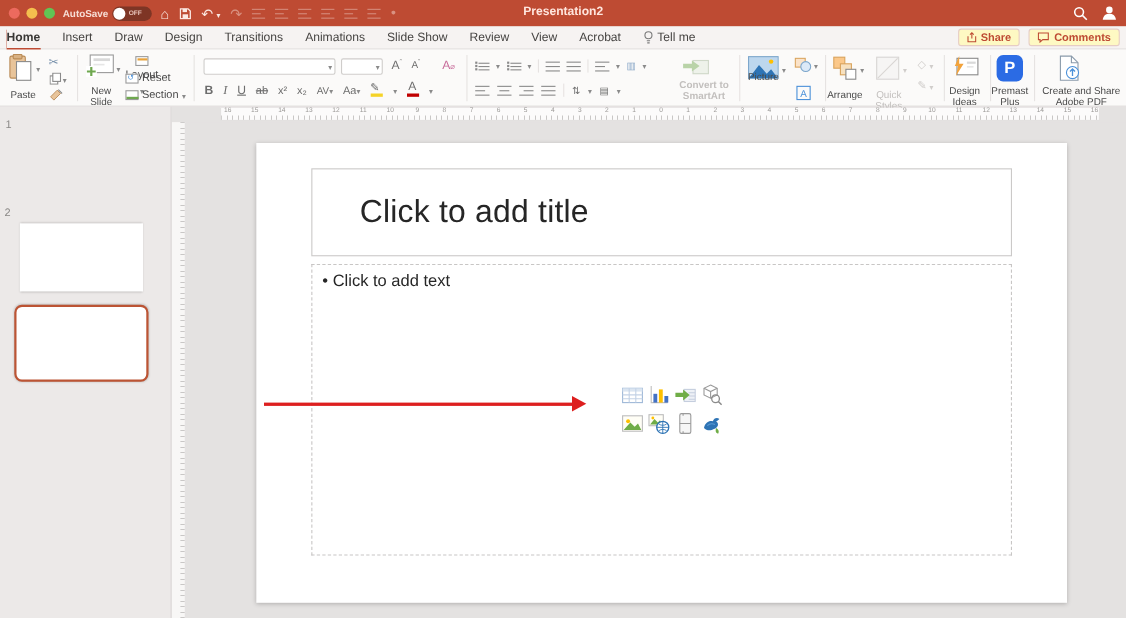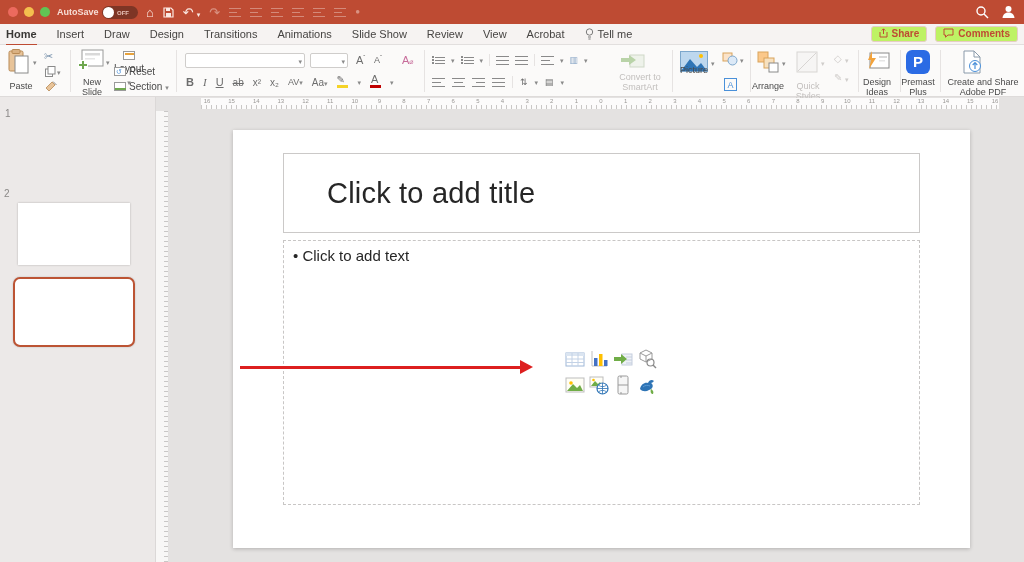--- a/index.html
+++ b/index.html
@@ -28,21 +28,21 @@
                font-weight:bold; color:#ffe5dd; }
   .tb-right { position:absolute; right:8px; top:4px; display:flex; gap:12px; align-items:center; }
 
   
   .tabbar { position:absolute; left:0; top:24px; width:1024px; height:21px; background:#F6F3F2;
             border-bottom:1px solid #E2DFDE; display:flex; align-items:center; }
   .tabs { display:flex; gap:20px; padding-left:6px; }
   .tab { font-size:11px; color:#464442; padding:3px 0 4px; cursor:default; white-space:nowrap; }
   .tab.active { font-weight:bold; color:#3a3836; box-shadow:0 2px 0 #BE4B33; }
   .tellme { display:flex; align-items:center; gap:4px; }
-  .pillbtn { display:flex; align-items:flex-start; gap:4px; border:1px solid #e6cdc5; background:#bef264;
+  .pillbtn { display:flex; align-items:center; gap:4px; border:1px solid #e6cdc5; background:#fef9c3;
              border-radius:3px; font-size:10px; color:#BE4B33; font-weight:bold; padding:1px 7px; height:16px; }
   .tab-right { position:absolute; right:6px; top:2px; display:flex; gap:8px; }
 
   
   .ribbon { position:absolute; left:0; top:45px; width:1024px; height:52px; background:#FBFAF9;
             border-bottom:1px solid #DEDBDA; font-size:9px; color:#4a4a4a; }
   .rsep { position:absolute; top:5px; height:42px; width:1px; background:#E6E3E2; }
   .biglabel { font-size:9px; color:#4a4a4a; text-align:center; line-height:1.15; }
   .dimtext { color:#c2bfbd; }
   .combo { position:absolute; height:15px; background:#fff; border:1px solid #CFCDCB; border-radius:2px; }
@@ -135,20 +135,21 @@
         <span class="caret"></span>
       <span class="g dim">↷</span>
       <span class="dimbar"></span>
       <span class="dimbar"></span>
       <span class="dimbar"></span>
       <span class="dimbar"></span>
       <span class="dimbar"></span>
       <span class="dimbar"></span>
       <span class="g dim" style="font-size:8px;">●</span>
     </div>
+    <div class="win-title">Presentation2</div>
     <div class="tb-right">
       <span>
         <svg width="14" height="14" viewBox="0 0 14 14">
             <circle cx="6" cy="6" r="4" fill="none" stroke="#fff" stroke-width="1.4"></circle>
             <line x1="9" y1="9" x2="13" y2="13" stroke="#fff" stroke-width="1.4"></line>
           </svg>
       </span>
       <span>
         <svg width="15" height="15" viewBox="0 0 15 15">
             <circle cx="7.5" cy="5" r="3" fill="#fff"></circle>
@@ -311,21 +312,21 @@
       <span class="fmt" style="font-size:9px;">⇅</span>
         <span class="caret minicaret"></span>
       <span class="fmt" style="font-size:9px;">▤</span>
         <span class="caret minicaret"></span>
     </div>
     <div class="abs" style="left:614px; top:6px;">
       <svg width="26" height="18" viewBox="0 0 26 18" style="margin-left:6px;">
         <rect x="10" y="4" width="14" height="12" fill="#eef2ea" stroke="#cfd8c8"></rect>
         <path d="M1 7h8V4l7 5-7 5v-3H1z" fill="#B9D3A8"></path>
       </svg>
-      <div class="biglabel dimtext" style="width:52px; margin-top:3px;">Convert to SmartArt</div>
+      <div class="biglabel dimtext" style="width:52px; margin-top:3px;font-weight:bold;">Convert to SmartArt</div>
     </div>
     <div class="rsep" style="left:672px;"></div>
 
     <div class="abs" style="left:680px; top:6px;">
       <svg width="28" height="21" viewBox="0 0 28 21">
         <rect x="0.5" y="0.5" width="27" height="20" fill="#BDD7EE" stroke="#7da7cc"></rect>
         <circle cx="21" cy="5" r="2" fill="#FFC000"></circle>
         <path d="M1 20 10 8l7 8 4-4 6 8z" fill="#2E74B5"></path>
       </svg>
     </div>

